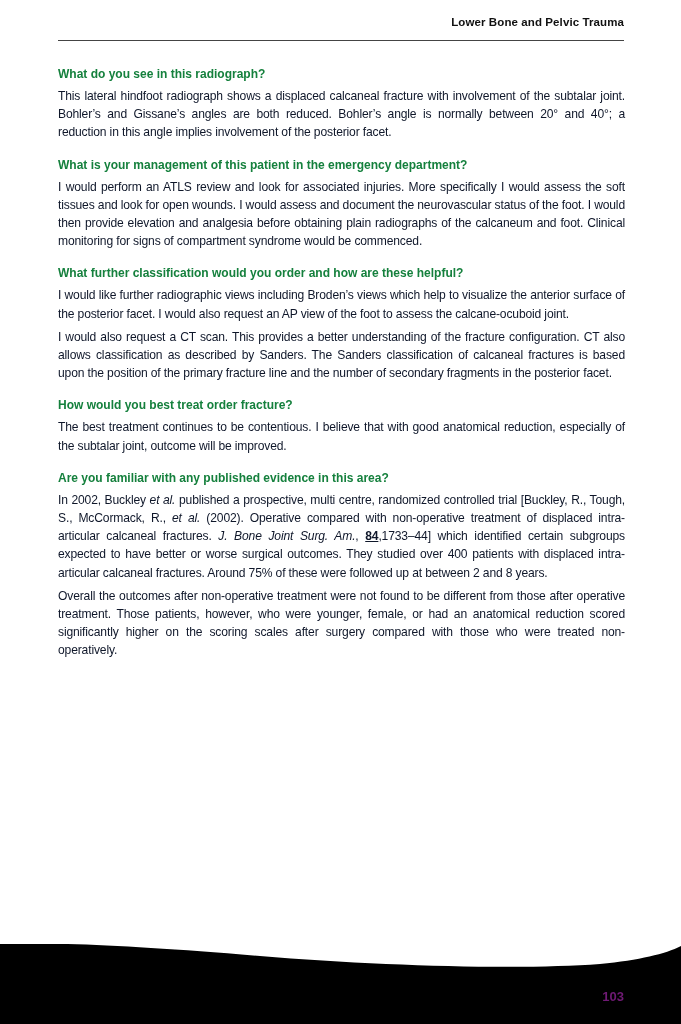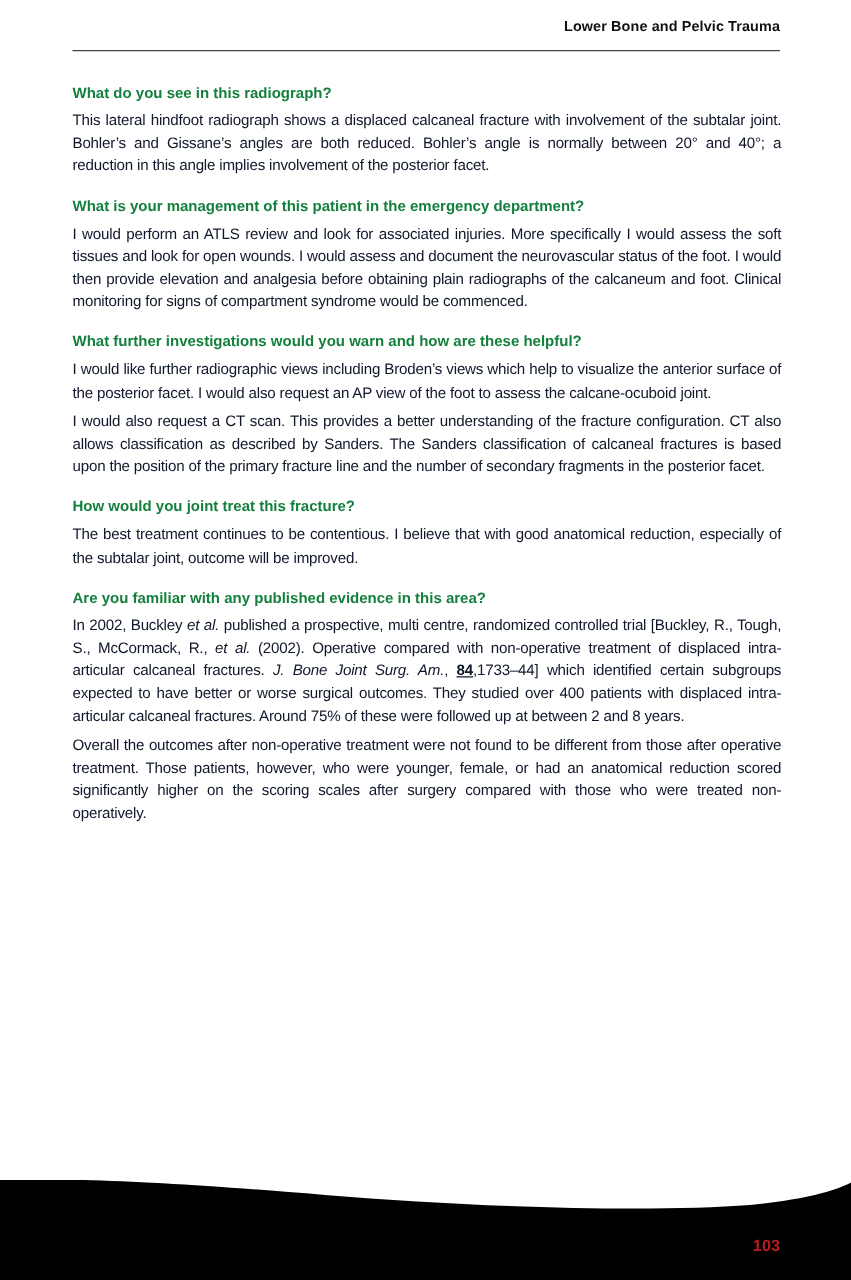--- a/index.html
+++ b/index.html
@@ -64,21 +64,21 @@
       width: 681px;
       height: 80px;
     }
     .footer svg { display: block; }
     .page-number {
       position: absolute;
       right: 57px;
       bottom: 20px;
       font-size: 13px;
       font-weight: bold;
-      color: #b91c1c;
+      color: #701a75;
       font-family: "Liberation Sans", sans-serif;
     }
   </style>
 </head>
 <body>
 
 <div class="running-head">Lower Bone and Pelvic Trauma</div>
 <div class="head-rule"></div>
 
 <div class="content">
@@ -87,27 +87,27 @@
     <h2 class="q">What do you see in this radiograph?</h2>
     <p class="body">This lateral hindfoot radiograph shows a displaced calcaneal fracture with involvement of the subtalar joint. Bohler’s and Gissane’s angles are both reduced. Bohler’s angle is normally between 20° and 40°; a reduction in this angle implies involvement of the posterior facet.</p>
   </div>
 
   <div class="section">
     <h2 class="q">What is your management of this patient in the emergency department?</h2>
     <p class="body">I would perform an ATLS review and look for associated injuries. More specifically I would assess the soft tissues and look for open wounds. I would assess and document the neurovascular status of the foot. I would then provide elevation and analgesia before obtaining plain radiographs of the calcaneum and foot. Clinical monitoring for signs of compartment syndrome would be commenced.</p>
   </div>
 
   <div class="section">
-    <h2 class="q">What further investigations would you warn and how are these helpful?</h2>
+    <h2 class="q">What further classification would you order and how are these helpful?</h2>
     <p class="body">I would like further radiographic views including Broden’s views which help to visualize the anterior surface of the posterior facet. I would also request an AP view of the foot to assess the calcane-ocuboid joint.</p>
     <p class="body">I would also request a CT scan. This provides a better understanding of the fracture configuration. CT also allows classification as described by Sanders. The Sanders classification of calcaneal fractures is based upon the position of the primary fracture line and the number of secondary fragments in the posterior facet.</p>
   </div>
 
   <div class="section">
-    <h2 class="q">How would you joint treat this fracture?</h2>
+    <h2 class="q">How would you best treat order fracture?</h2>
     <p class="body">The best treatment continues to be contentious. I believe that with good anatomical reduction, especially of the subtalar joint, outcome will be improved.</p>
   </div>
 
   <div class="section">
     <h2 class="q">Are you familiar with any published evidence in this area?</h2>
     <p class="body"><span>In 2002, Buckley </span><em>et al.</em><span> published a prospective, multi centre, randomized controlled trial [Buckley, R., Tough, S., McCormack, R., </span><em>et al.</em><span> (2002). Operative compared with non-operative treatment of displaced intra-articular calcaneal fractures. </span><em>J. Bone Joint Surg. Am.</em><span>, </span><b class="vol">84</b><span>,1733–44] which identified certain subgroups expected to have better or worse surgical outcomes. They studied over 400 patients with displaced intra-articular calcaneal fractures. Around 75% of these were followed up at between 2 and 8  years.</span></p>
     <p class="body">Overall the outcomes after non-operative treatment were not found to be different from those after operative treatment. Those patients, however, who were younger, female, or had an anatomical reduction scored significantly higher on the scoring scales after surgery compared with those who were treated non-operatively.</p>
   </div>
 
 </div>

